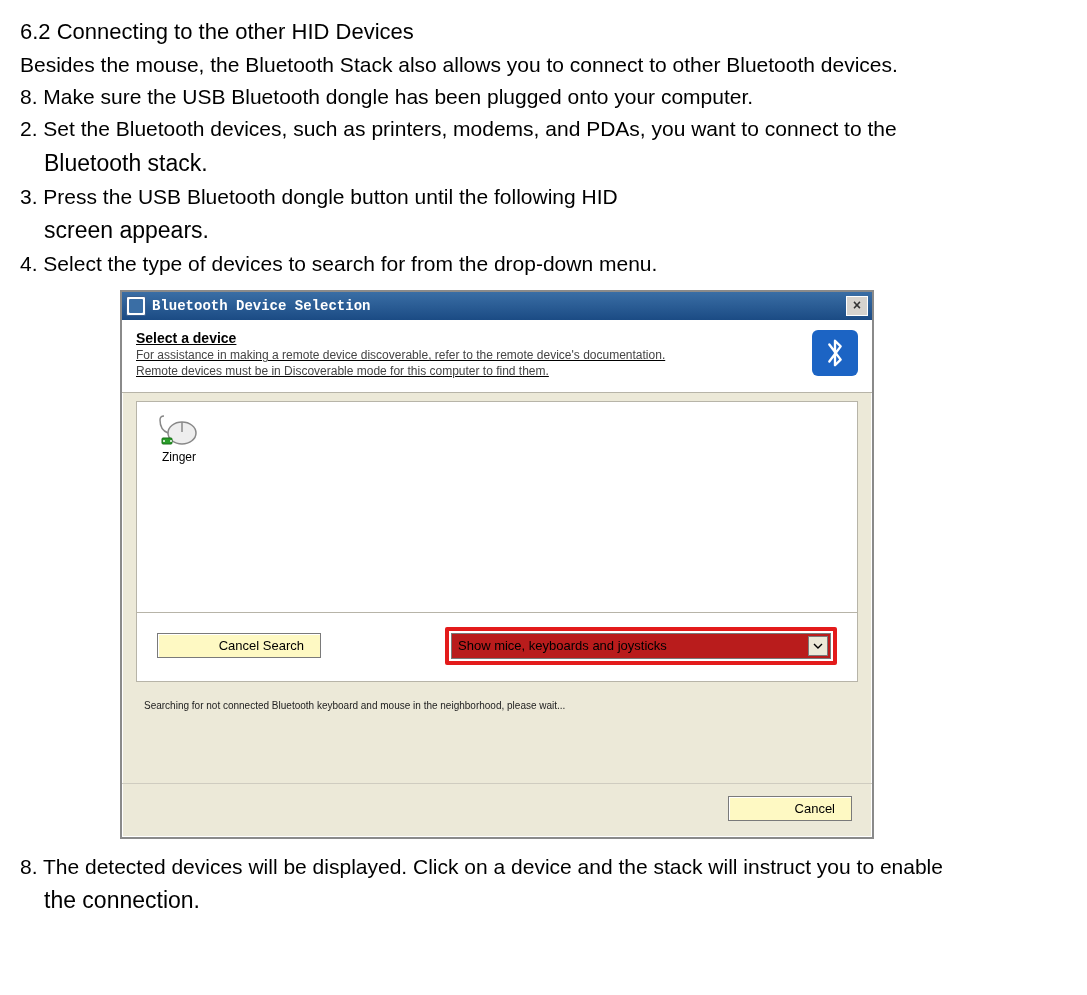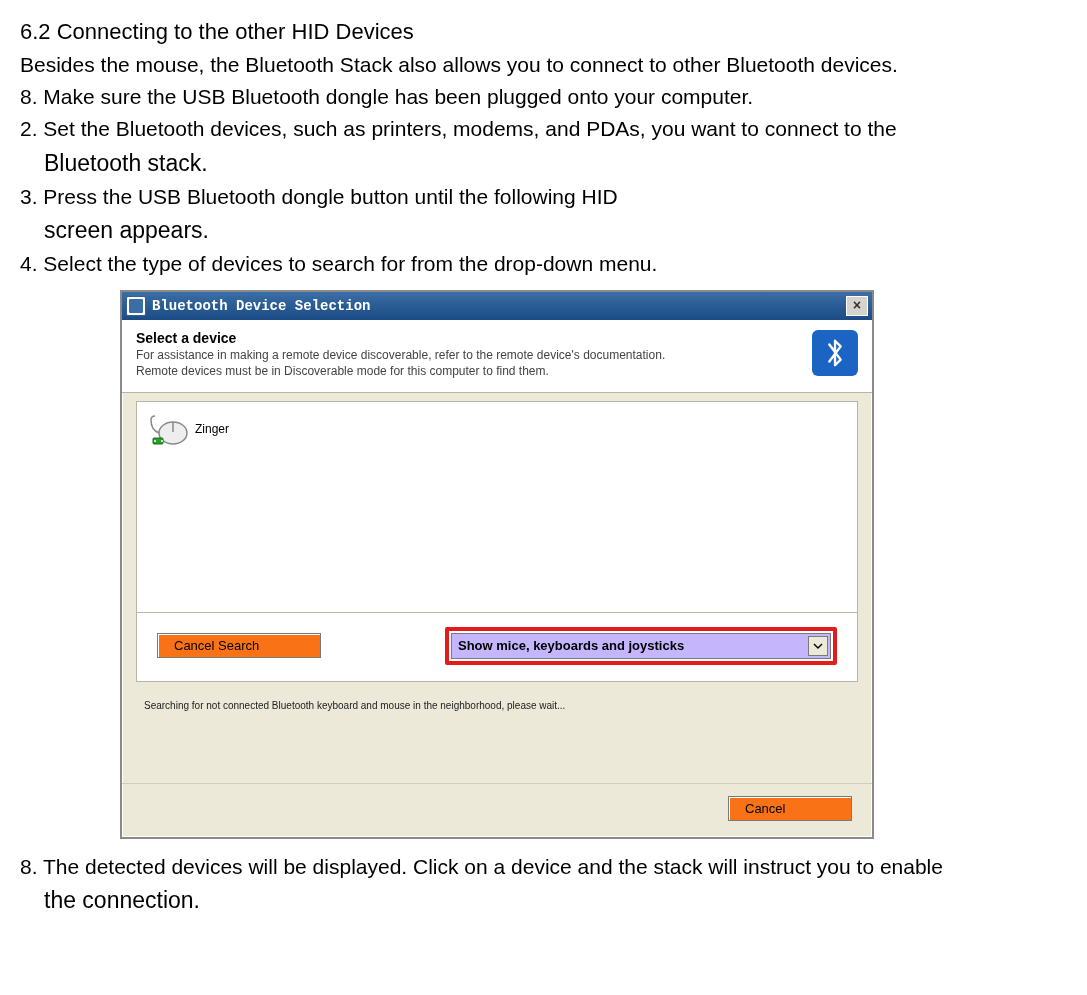--- a/index.html
+++ b/index.html
@@ -32,48 +32,48 @@
     color:#fff;font-weight:bold;font-size:14px;font-family:Liberation Mono, monospace;
   }
   .titlebar-left{display:flex;align-items:center;gap:6px;}
   .title-icon{width:18px;height:18px;background:#fff;border:1px solid #3a5f8f;border-radius:2px;position:relative;}
   .title-icon::after{content:"";position:absolute;inset:2px;background:#3a6ea5;border-radius:1px;}
   .title-x{width:20px;height:18px;border:1px solid #fff;background:#d6d3ce;color:#333;display:flex;align-items:center;justify-content:center;font-size:14px;font-weight:bold;line-height:1;}
   .banner{
     display:flex;justify-content:space-between;align-items:flex-start;
     background:#fff;border-bottom:1px solid #b7b4a8;padding:10px 14px 12px;
   }
-  .banner-text{max-width:640px;}
+  .banner-text{max-width:640px;text-decoration:underline;}
   .banner-text h3{margin:0 0 2px;font-size:14px;font-weight:bold;color:#000;}
   .banner-text p{margin:0;font-size:12px;color:#444;line-height:1.3;}
   .bt-icon{width:46px;height:46px;background:#1c64c4;border-radius:6px;display:flex;align-items:center;justify-content:center;}
   .bt-icon svg{width:24px;height:34px;}
   .device-area{
     background:#fff;margin:8px 14px 0;border:1px solid #b7b4a8;height:190px;padding:10px 12px;
   }
-  .device{width:60px;text-align:center;display:flex;flex-direction:row;align-items:center;gap:4px;}
+  .device{width:60px;text-align:center;display:flex;flex-direction:column;align-items:center;gap:4px;}
   .mouse-icon{position:relative;width:42px;height:34px;}
   .mouse-icon svg{width:42px;height:34px;}
   .device-label{font-size:12px;color:#000;}
   .controls-row{
     display:flex;justify-content:space-between;align-items:center;
     background:#fff;margin:0 14px;border:1px solid #b7b4a8;border-top:none;padding:14px 20px 16px;
   }
   .btn{
     font-family:Tahoma,Arial,sans-serif;font-size:13px;
-    background:#f97316;border:1px solid #7a7a7a;box-shadow:inset 1px 1px 0 #fff;
-    padding:4px 16px;min-width:130px;text-align:left;
+    background:#fef9c3;border:1px solid #7a7a7a;box-shadow:inset 1px 1px 0 #fff;
+    padding:4px 16px;min-width:130px;text-align:right;
   }
   .dropdown-wrap{
     border:4px solid #e31b1b;border-radius:2px;padding:2px;
   }
   .dropdown{
     display:flex;align-items:center;justify-content:space-between;
-    width:370px;height:24px;background:#c4b5fd;border:1px solid #7a7a7a;
-    padding:0 2px 0 6px;font-size:13px;font-weight:bold;
+    width:370px;height:24px;background:#b91c1c;border:1px solid #7a7a7a;
+    padding:0 2px 0 6px;font-size:13px;
   }
   .drop-arrow{width:18px;height:18px;background:#ece9d8;border:1px solid #7a7a7a;display:flex;align-items:center;justify-content:center;}
   .status-area{
     background:#ece9d8;margin:0 14px;padding:18px 8px 10px;border:none;
     font-size:10px;color:#222;
   }
   .placeholder-btn{
     height:26px;margin:26px 14px 0;
   }
   .dlg-footer{

